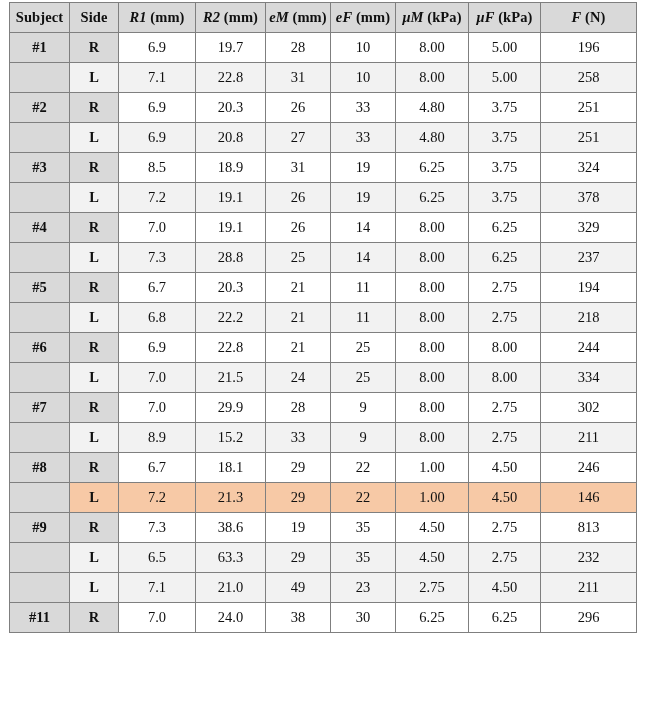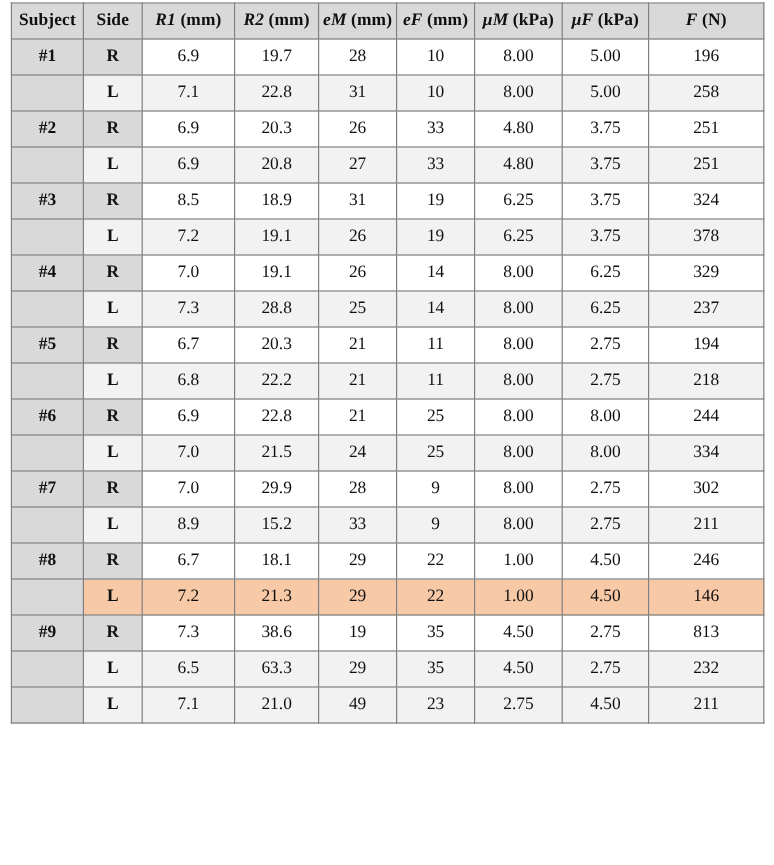--- a/index.html
+++ b/index.html
@@ -316,15 +316,26 @@
           <td class="subject-cell"></td>
           <td class="side-cell">L</td>
           <td class="val-cell">7.1</td>
           <td class="val-cell">21.0</td>
           <td class="val-cell">49</td>
           <td class="val-cell">23</td>
           <td class="val-cell">2.75</td>
           <td class="val-cell">4.50</td>
           <td class="val-cell">211</td>
         </tr>
+        <tr class="row-r">
+          <td class="subject-cell">#11</td>
+          <td class="side-cell">R</td>
+          <td class="val-cell">7.0</td>
+          <td class="val-cell">24.0</td>
+          <td class="val-cell">38</td>
+          <td class="val-cell">30</td>
+          <td class="val-cell">6.25</td>
+          <td class="val-cell">6.25</td>
+          <td class="val-cell">296</td>
+        </tr>
       </tbody>
   </table>
 </div>
 
 </body></html>

